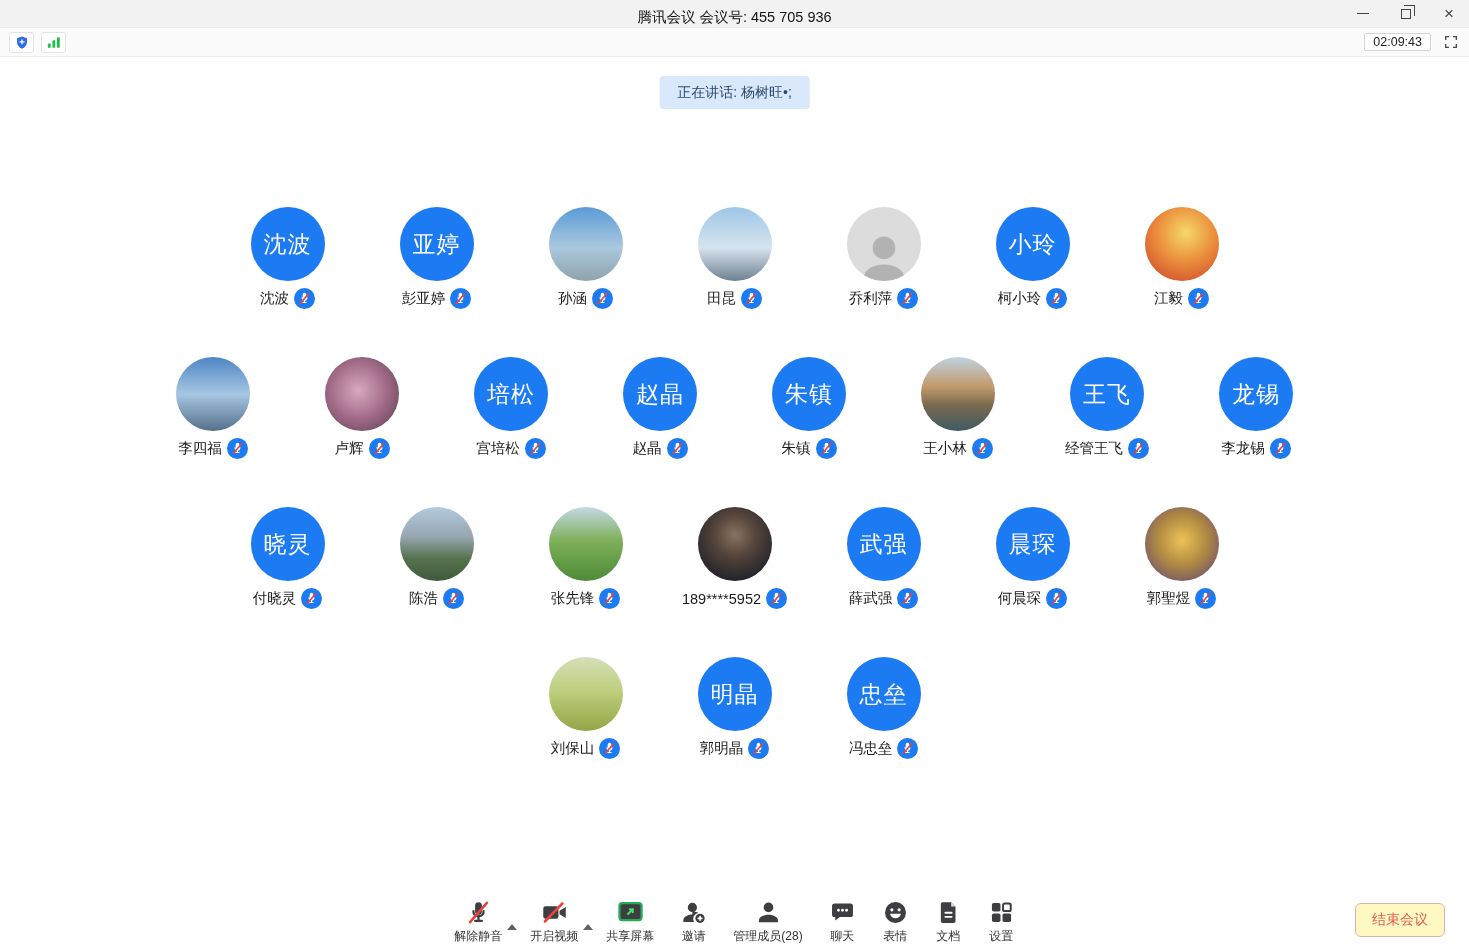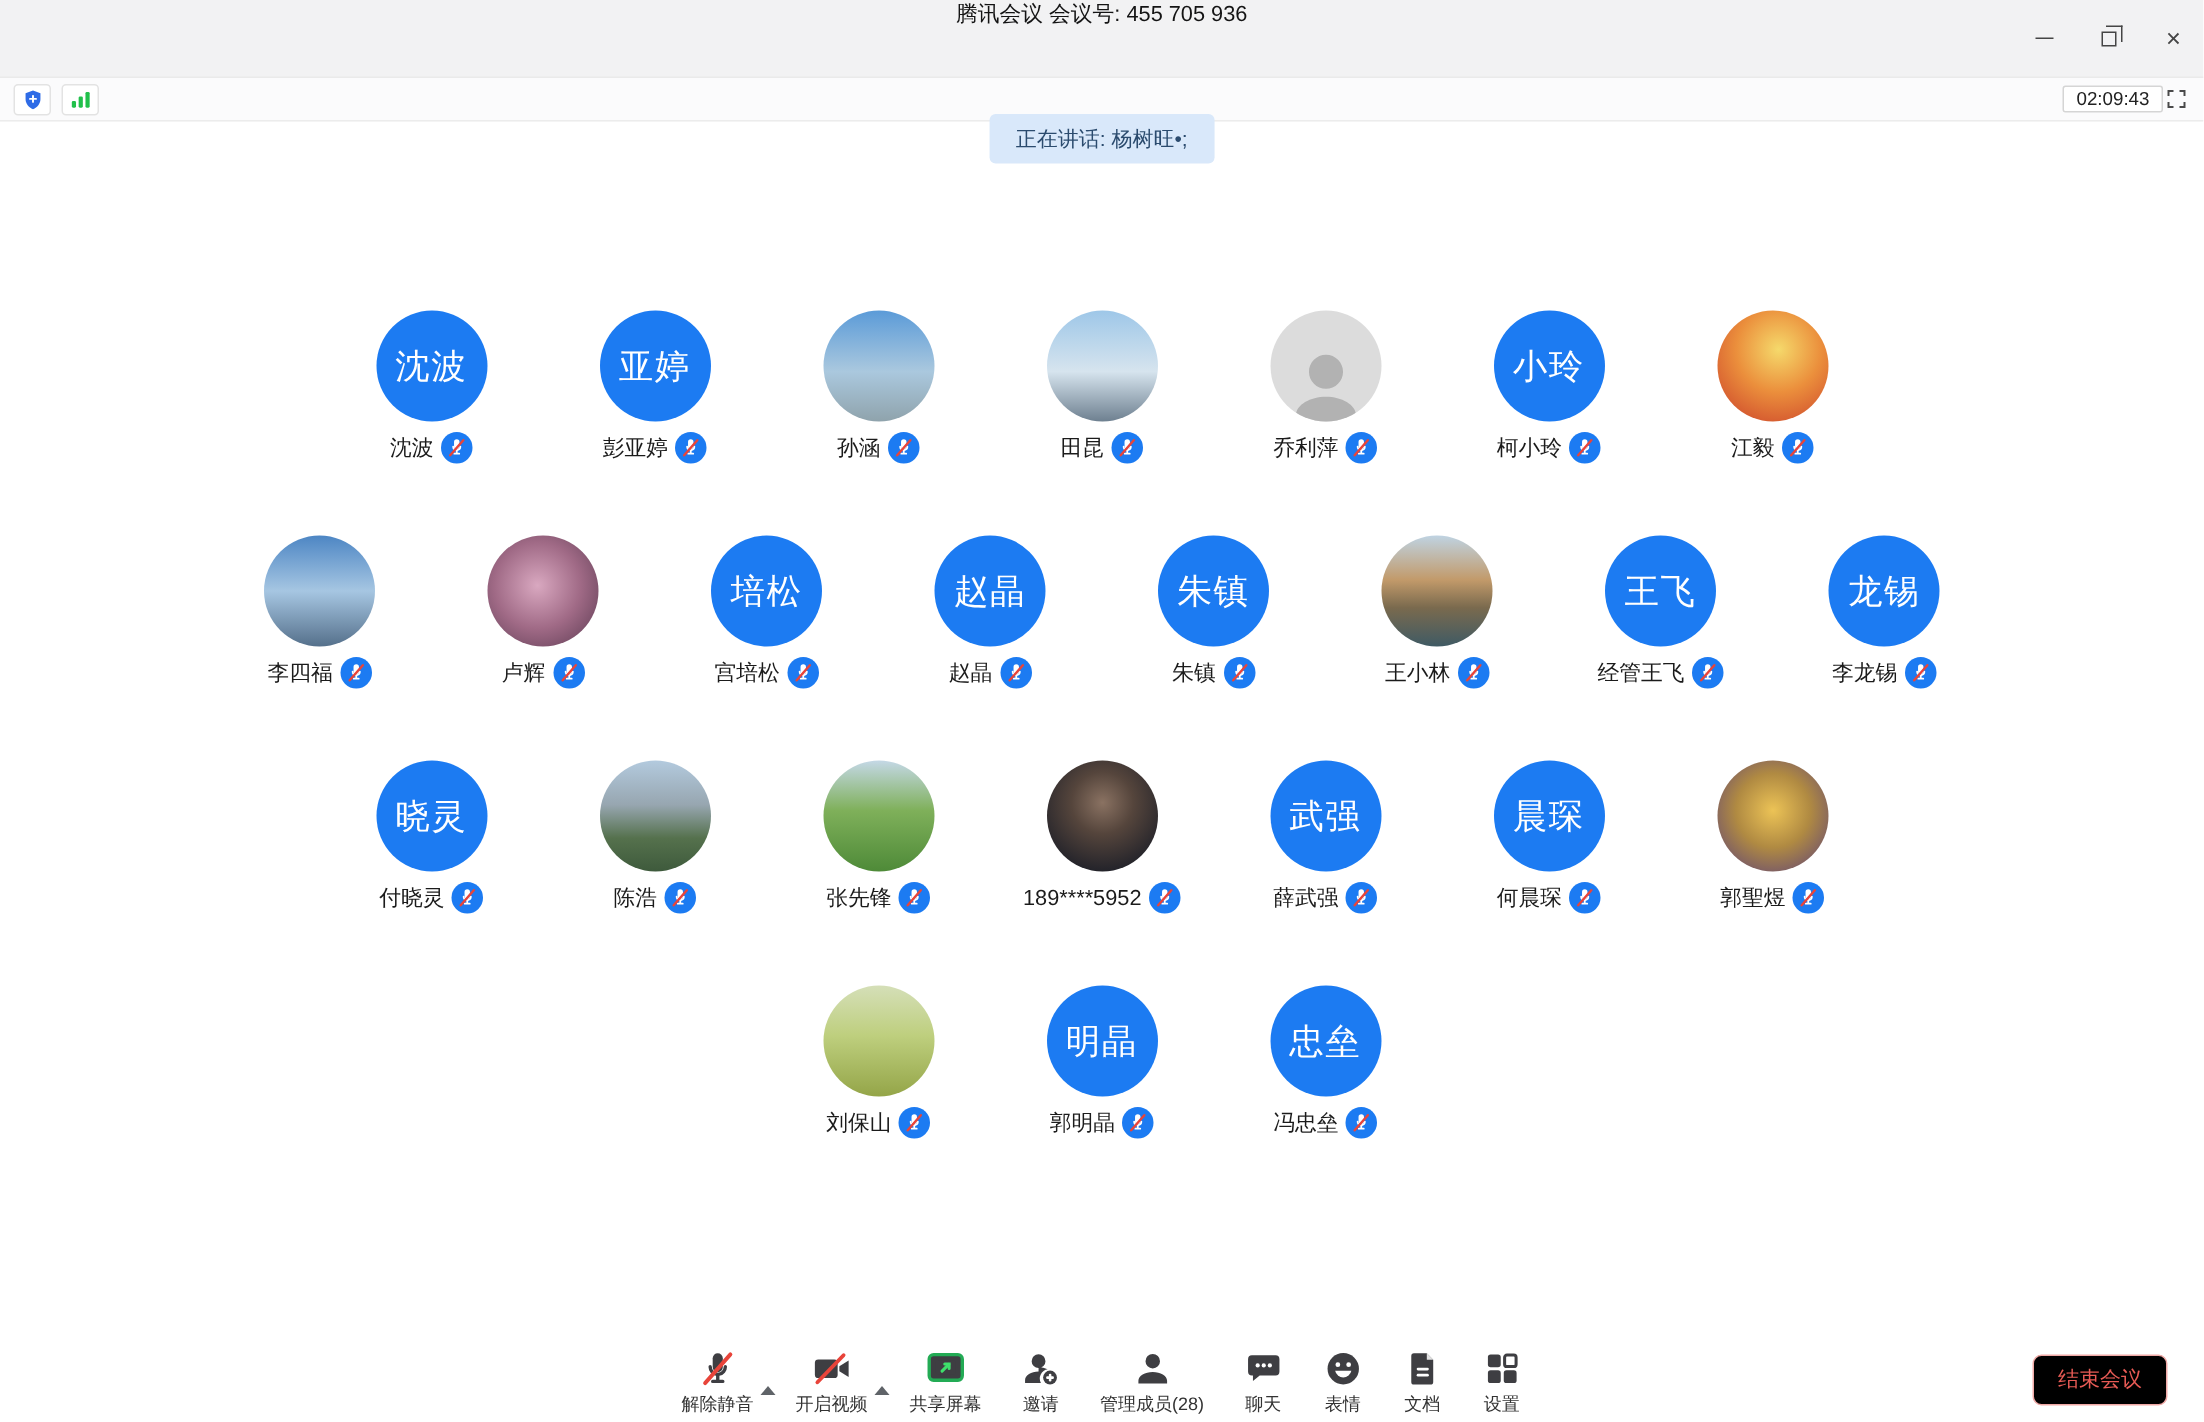--- a/index.html
+++ b/index.html
@@ -4,39 +4,39 @@
 <style>
   * { box-sizing: border-box; }
   html,body { margin:0; padding:0; }
   body {
     width:1469px; height:948px; position:relative; overflow:hidden;
     background:#ffffff; font-family:"Liberation Sans", sans-serif;
   }
 
   
   .titlebar{
-    height:52px; background:#f2f2f3; border-bottom:1px solid #eaeaea;
-    display:flex; align-items:flex-start; justify-content:center; position:relative;
+    height:28px; background:#f2f2f3; border-bottom:1px solid #eaeaea;
+    display:flex; align-items:flex-end; justify-content:center; position:relative;
   }
   .title{ font-size:14.5px; color:#141414; }
   .win-controls{ position:absolute; right:12px; top:0; height:100%; display:flex; align-items:center; gap:27px; }
   .win-btn{ width:16px; height:16px; display:flex; align-items:center; justify-content:center; cursor:pointer; color:#454545; }
   .min-glyph{ width:12px; height:0; border-top:1.6px solid #454545; display:block; }
   .restore-glyph{ width:10px; height:10px; border:1.4px solid #454545; position:relative; background:#f2f2f3; }
   .restore-glyph::before{ content:""; position:absolute; left:2px; bottom:2px; width:10px; height:10px; border:1.4px solid #454545; border-bottom:none; border-left:none; }
   .close-glyph{ font-size:17px; line-height:1; color:#454545; }
 
   
   .subbar{
     height:29px; background:#fbfbfc; border-bottom:1px solid #ececec;
     display:flex; align-items:center; justify-content:space-between; padding:0 9px;
   }
   .subbar-left{ display:flex; gap:7px; }
   .badge-box{ width:25px; height:21px; background:#fff; border:1px solid #e3e3e3; border-radius:3px; display:flex; align-items:center; justify-content:center; cursor:pointer; }
-  .subbar-right{ display:flex; align-items:center; }
+  .subbar-right{ display:flex; align-items:center; gap:11px; }
   .timer{ border:1px solid #d5d5d5; border-radius:2px; background:#fff; padding:1px 8px; font-size:12.5px; color:#222; }
   .fs-btn{ width:18px; height:18px; cursor:pointer; display:flex; align-items:center; justify-content:center; }
 
   
   .banner{
     position:absolute; top:76px; left:50%; transform:translateX(-50%);
     background:#d9e8fa; border-radius:4px; height:33px; line-height:33px;
     padding:0 18px; font-size:14px; color:#2b4b6e; white-space:nowrap;
   }
 
@@ -86,21 +86,21 @@
   .tool{ display:flex; flex-direction:column; align-items:center; margin:0 13px; cursor:pointer; }
   .tool .ticon{ height:27px; display:flex; align-items:center; justify-content:center; }
   .tool .tlabel{ font-size:12px; color:#333; margin-top:2px; white-space:nowrap; }
   .tool svg{ width:27px; height:27px; fill:#3e3e42; }
   .tool svg .red-slash{ stroke:#e8443a; stroke-width:2.3; stroke-linecap:round; }
   .caret{
     width:0; height:0; border-left:5px solid transparent; border-right:5px solid transparent;
     border-bottom:6.5px solid #5f6368; margin:10px 0 0 -8px; cursor:pointer;
   }
   .end-btn{
-    position:absolute; right:24px; bottom:11px; background:#000000;
+    position:absolute; right:24px; bottom:11px; background:#fef9c3;
     border:1px solid #f0a9a6; color:#e85b55; font-size:14px; padding:7px 16px;
     border-radius:6px; cursor:pointer; font-family:inherit;
   }
 </style>
 </head>
 <body>
 
 <div class="titlebar">
   <span class="title">腾讯会议 会议号: 455 705 936</span>
   <div class="win-controls">

